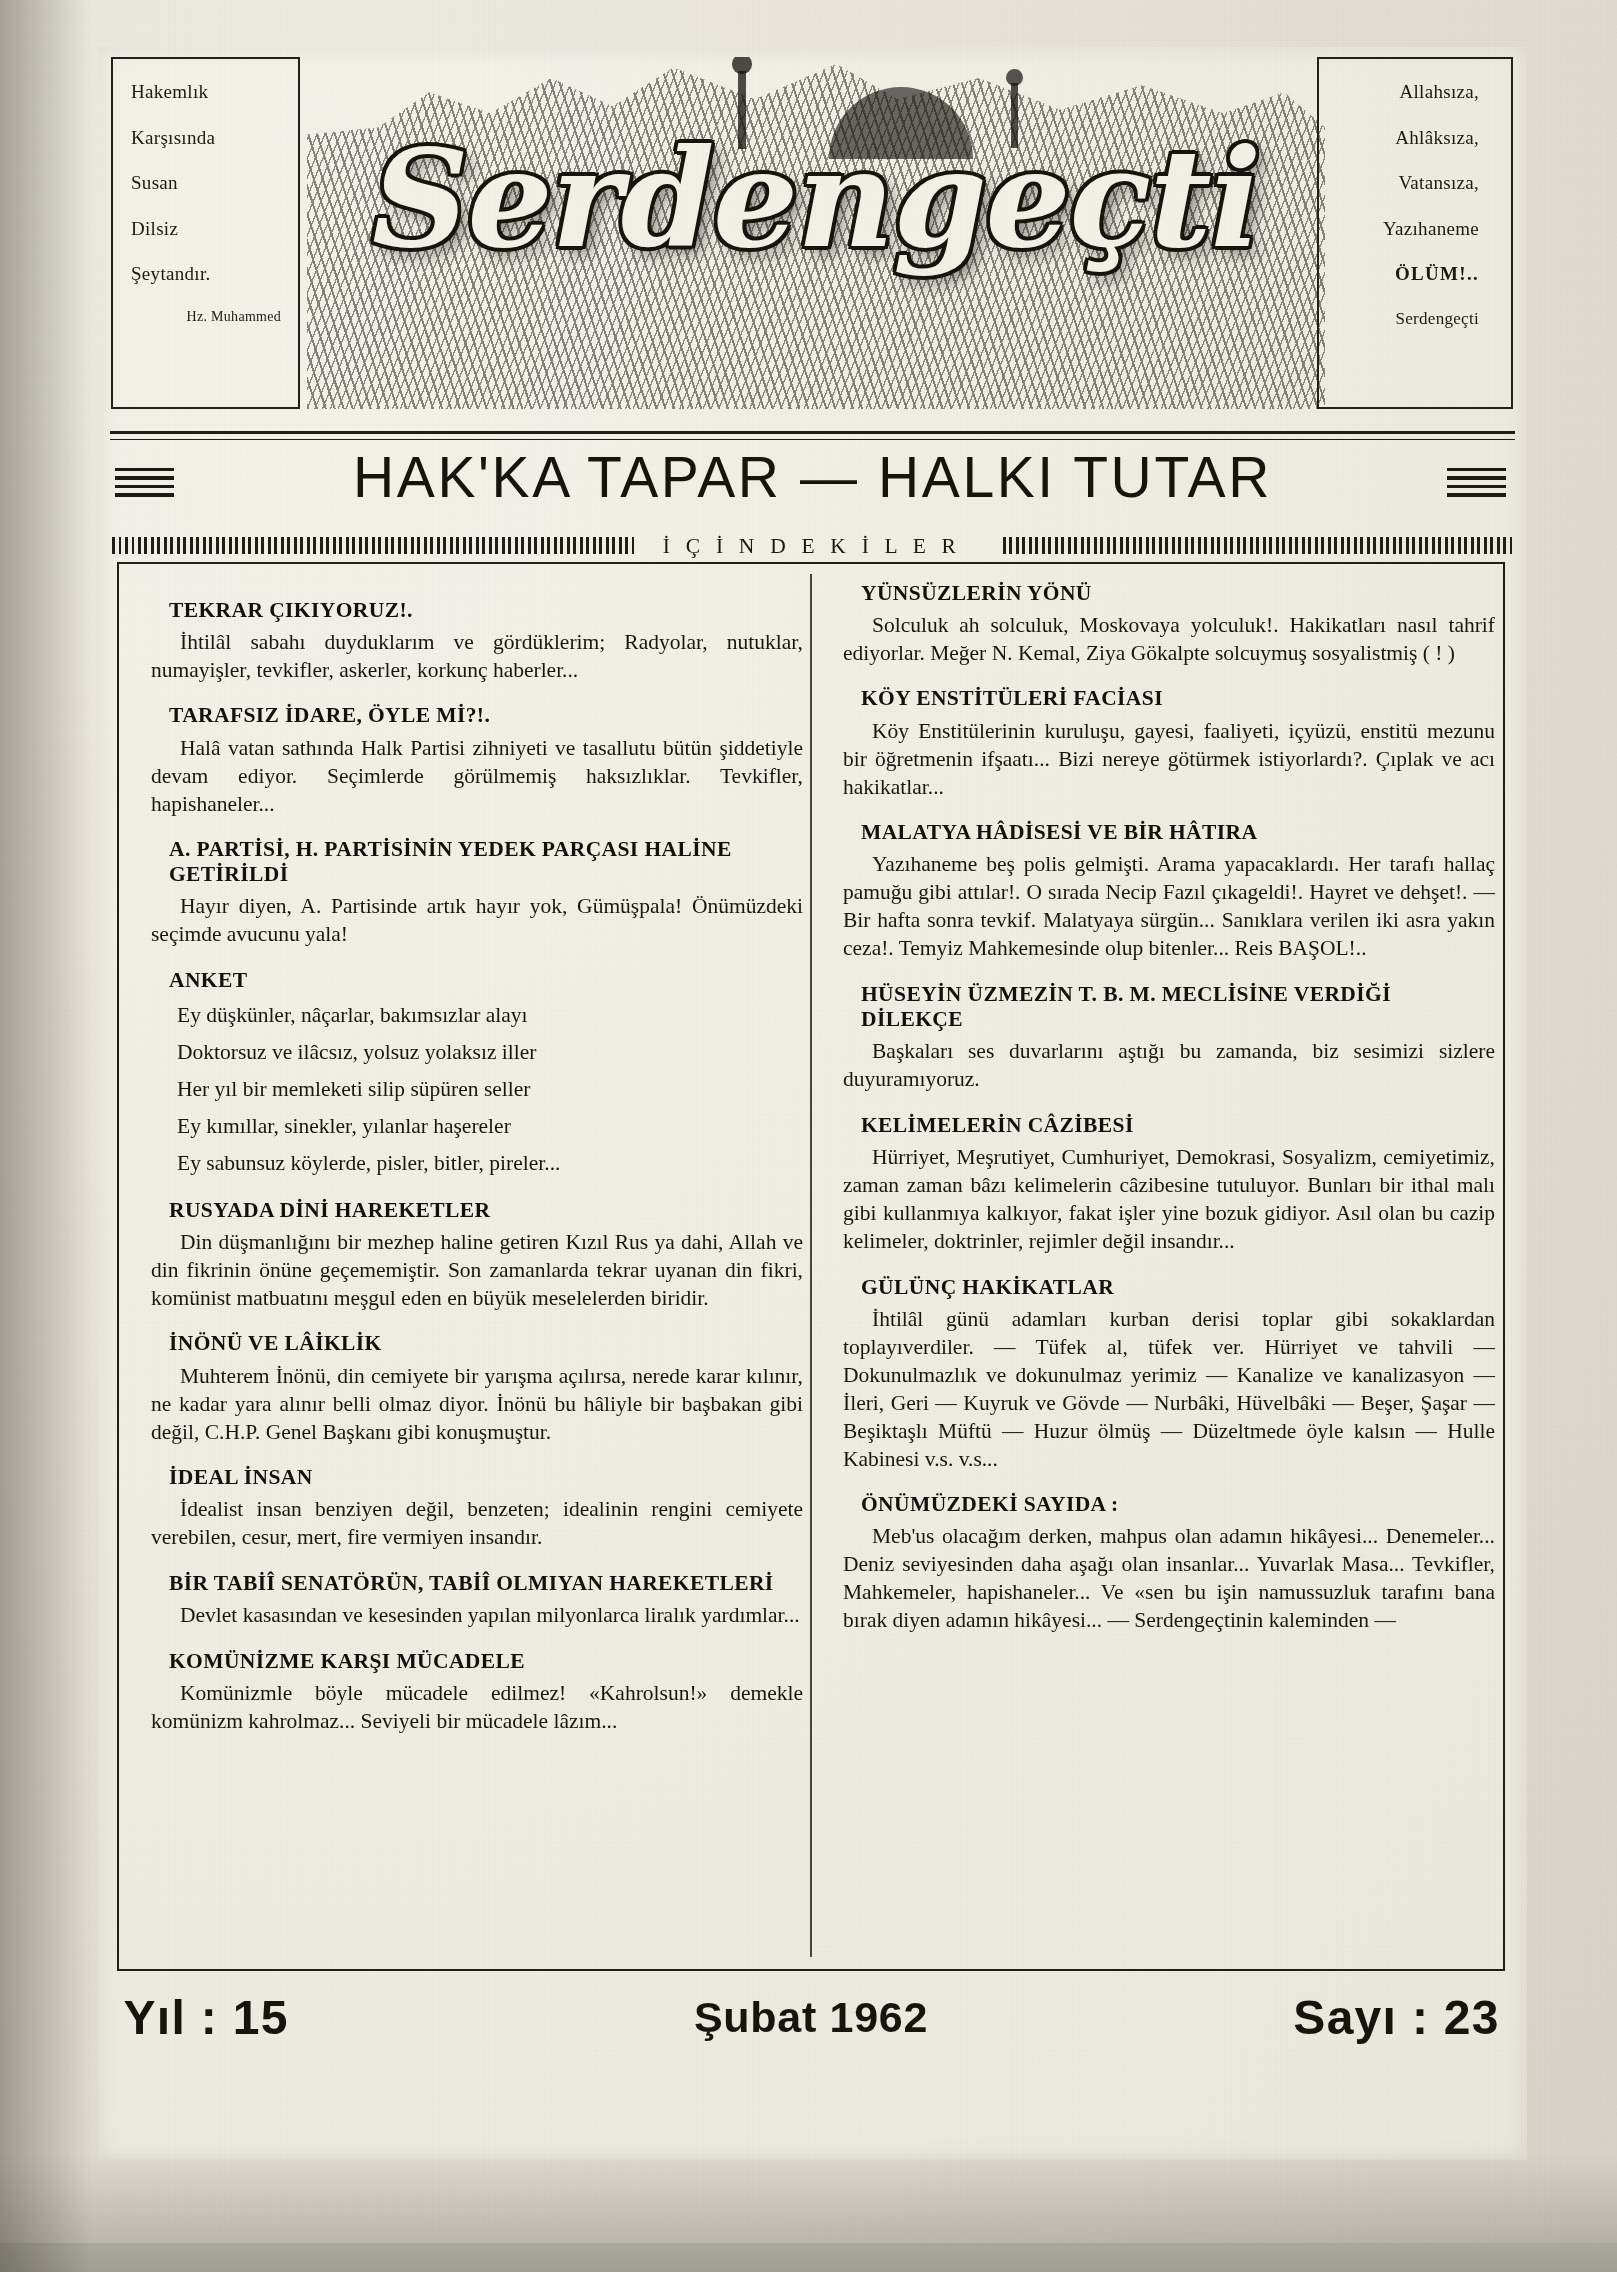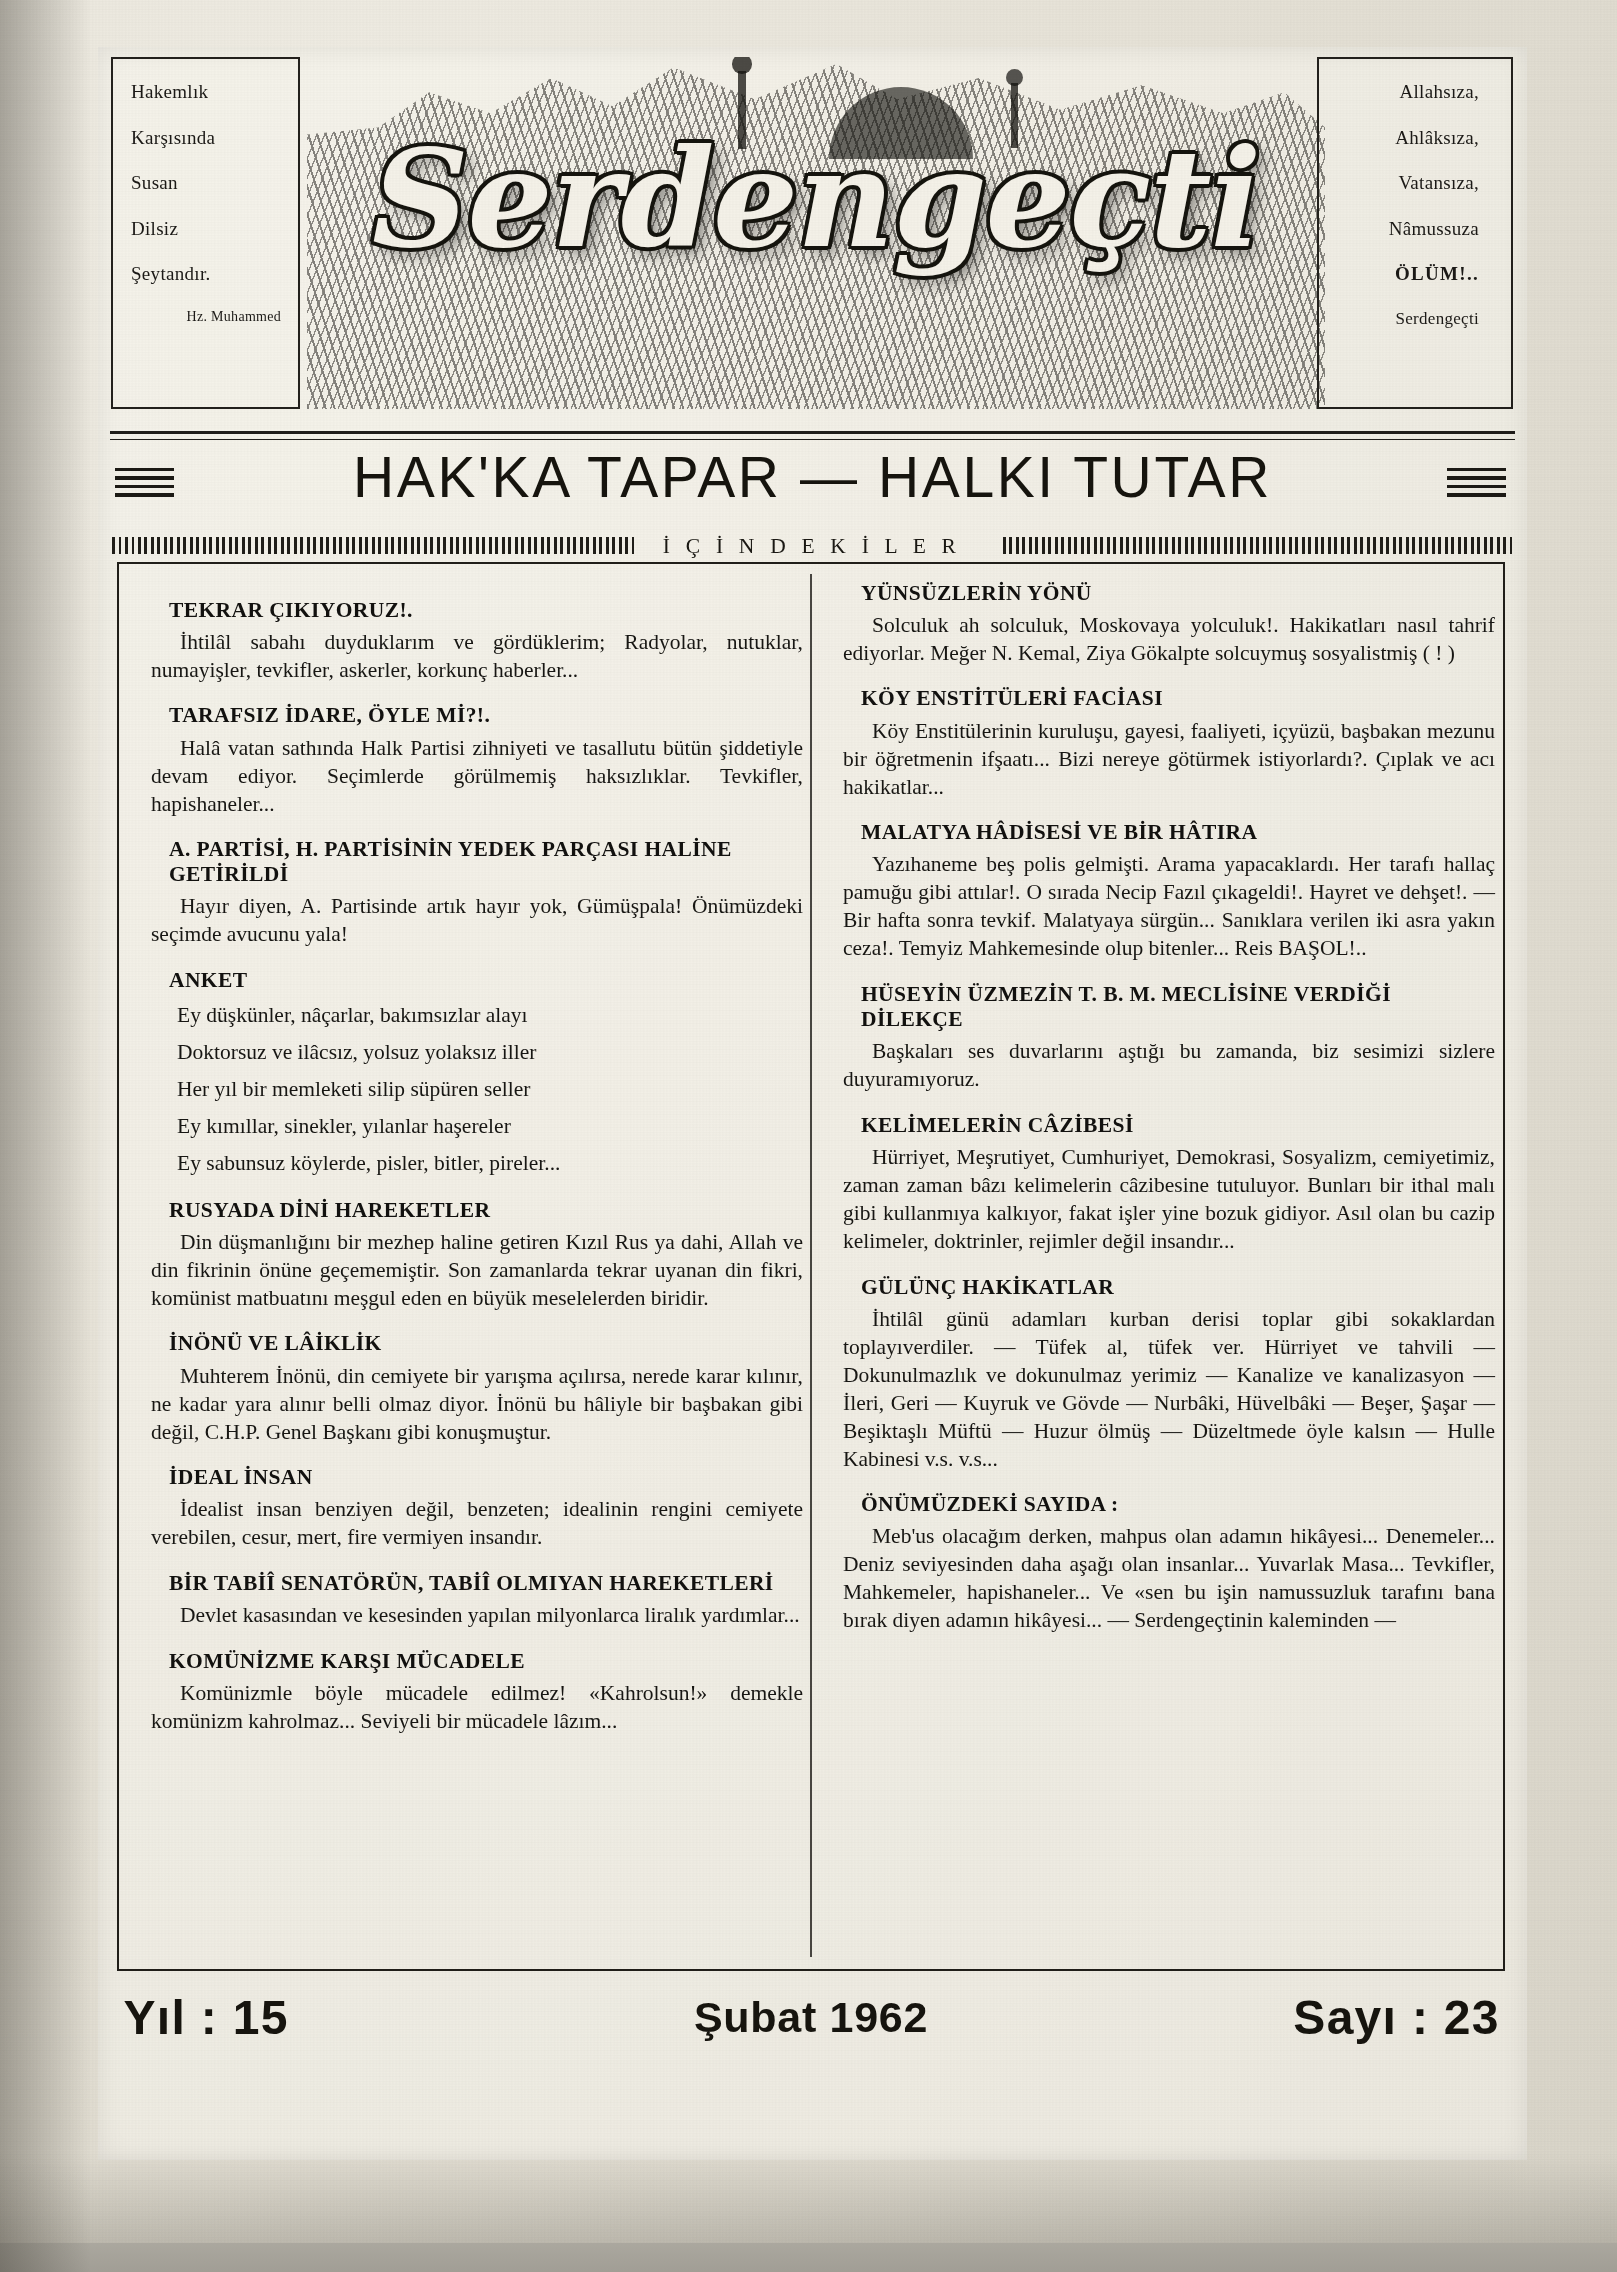--- a/index.html
+++ b/index.html
@@ -315,21 +315,21 @@
       <div class="dome"></div>
       <div class="minaret m1"></div>
       <div class="minaret m2"></div>
       <div class="title-text">Serdengeçti</div>
     </div>
 
     <div class="box-right">
       <div>Allahsıza,</div>
       <div>Ahlâksıza,</div>
       <div>Vatansıza,</div>
-      <div>Nâmussuza</div>
+      <div>Yazıhaneme</div>
       <div class="shout">ÖLÜM!..</div>
       <div class="sign">Serdengeçti</div>
     </div>
   </div>
 
   <div class="rule-top"></div>
   <div class="dashes left"></div>
   <div class="dashes right"></div>
   <div class="slogan">HAK'KA TAPAR — HALKI TUTAR</div>
 
@@ -397,21 +397,21 @@
 
   <div class="col right">
 
     <div class="entry">
       <h3 class="head indent" style="margin-top:2.6px">YÜNSÜZLERİN YÖNÜ</h3>
       <p class="body">Solculuk ah solculuk, Moskovaya yolculuk!. Hakikatları nasıl tahrif ediyorlar. Meğer N. Kemal, Ziya Gökalpte solcuymuş sosyalistmiş ( ! )</p>
     </div>
 
     <div class="entry">
       <h3 class="head indent">KÖY ENSTİTÜLERİ FACİASI</h3>
-      <p class="body">Köy Enstitülerinin kuruluşu, gayesi, faaliyeti, içyüzü, başbakan mezunu bir öğretmenin ifşaatı... Bizi nereye götürmek istiyorlardı?. Çıplak ve acı hakikatlar...</p>
+      <p class="body">Köy Enstitülerinin kuruluşu, gayesi, faaliyeti, içyüzü, enstitü mezunu bir öğretmenin ifşaatı... Bizi nereye götürmek istiyorlardı?. Çıplak ve acı hakikatlar...</p>
     </div>
 
     <div class="entry">
       <h3 class="head indent">MALATYA HÂDİSESİ VE BİR HÂTIRA</h3>
       <p class="body">Yazıhaneme beş polis gelmişti. Arama yapacaklardı. Her tarafı hallaç pamuğu gibi attılar!. O sırada Necip Fazıl çıkageldi!. Hayret ve dehşet!. — Bir hafta sonra tevkif. Malatyaya sürgün... Sanıklara verilen iki asra yakın ceza!. Temyiz Mahkemesinde olup bitenler... Reis BAŞOL!..</p>
     </div>
 
     <div class="entry">
       <h3 class="head indent">HÜSEYİN ÜZMEZİN T. B. M. MECLİSİNE VERDİĞİ DİLEKÇE</h3>
       <p class="body">Başkaları ses duvarlarını aştığı bu zamanda, biz sesimizi sizlere duyuramıyoruz.</p>

